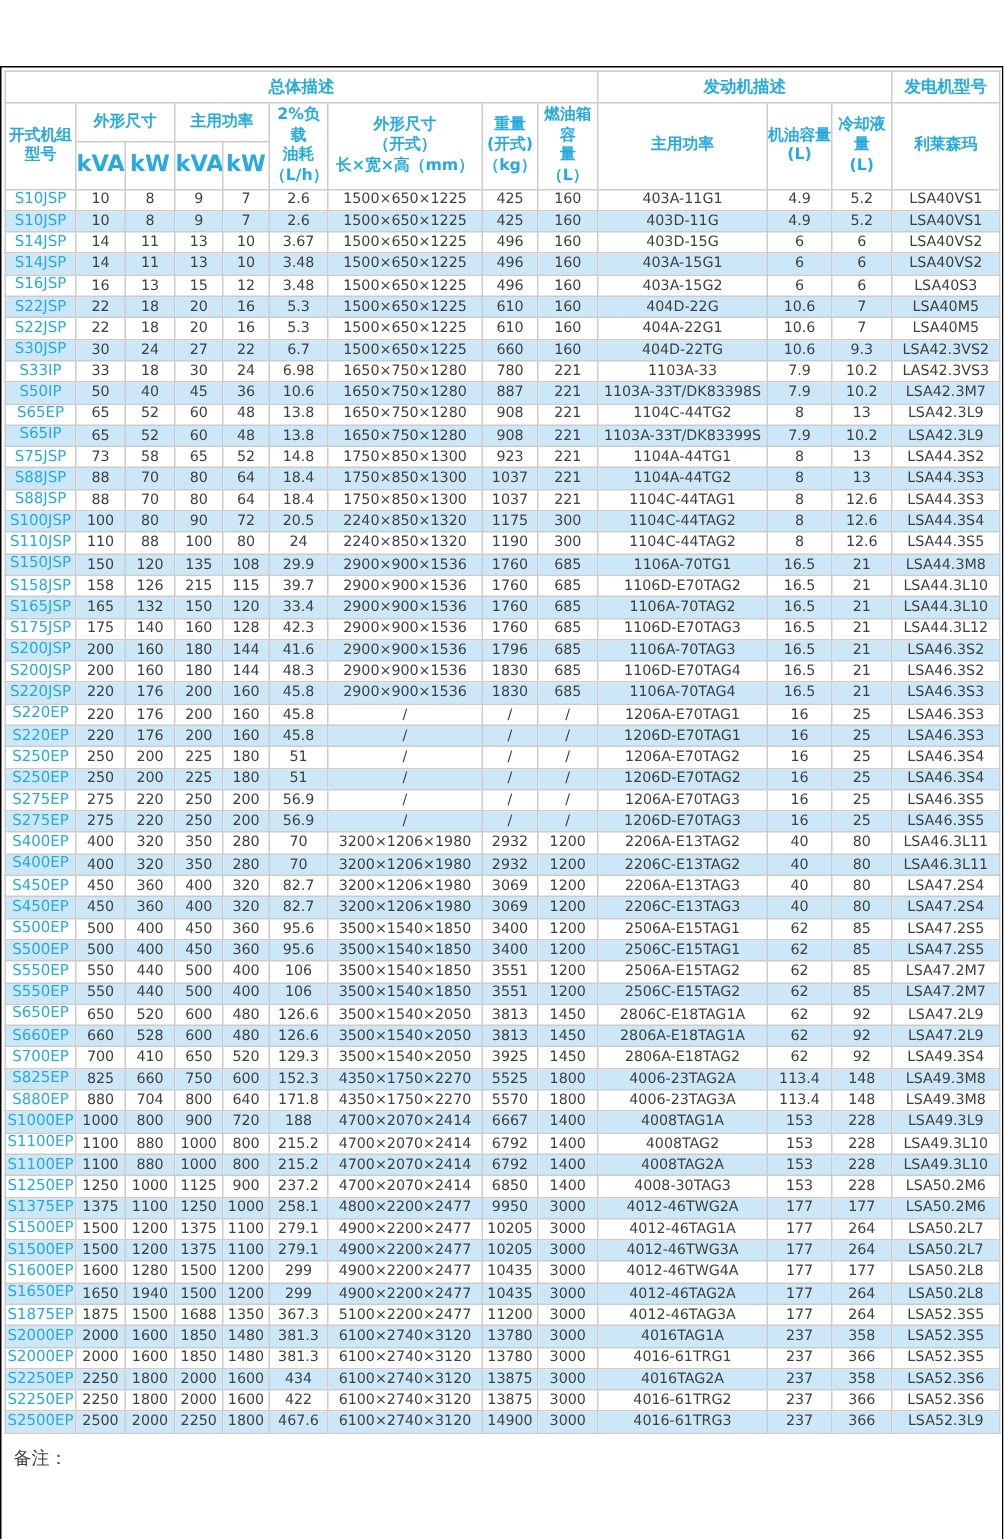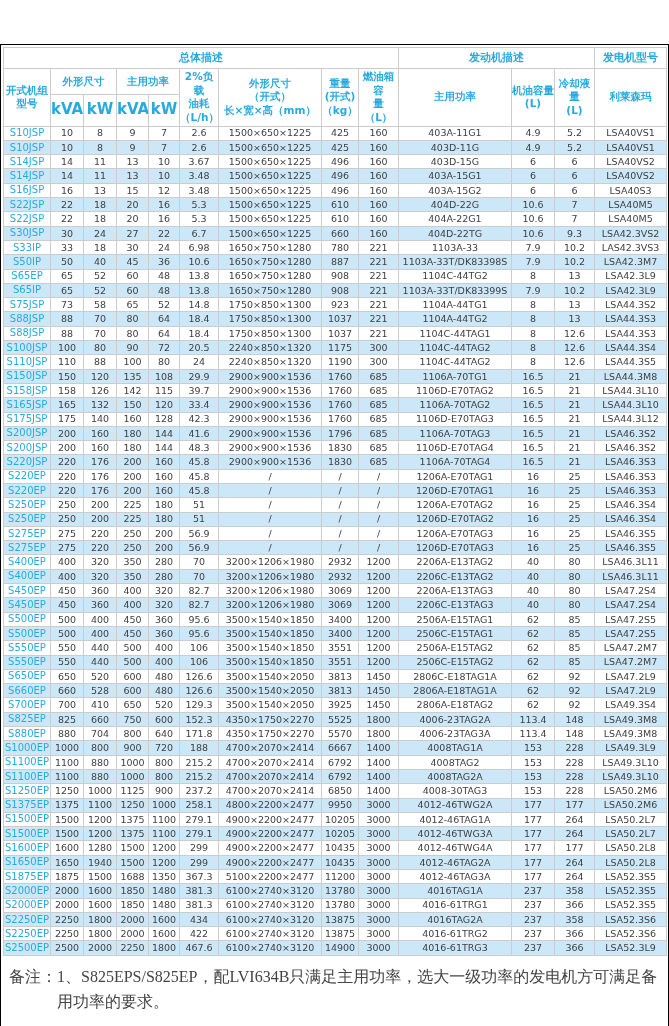--- a/index.html
+++ b/index.html
@@ -13,21 +13,21 @@
   .frame{width:669px;height:1026px;border:1px solid #000;background:#fff;padding:2px;overflow:hidden;margin-top:44px;}
   table{border-collapse:collapse;table-layout:fixed;width:663px;}
   th,td{border:1px solid var(--border);text-align:center;vertical-align:middle;overflow:hidden;padding:0;}
   thead th{color:var(--accent);font-weight:bold;white-space:pre-line;line-height:1.3;padding:1px 0;}
   tr.group-row th{height:21px;font-size:11px;}
   tr.sub-row th{font-size:10.5px;height:22px;}
   tr.unit-row th{font-size:15px;height:27px;}
   tbody td{font-size:9.5px;color:var(--text);height:14.3px;line-height:1;white-space:nowrap;}
   tbody tr.alt{background:var(--row-alt);}
   .model-link{color:var(--accent);font-weight:normal;font-size:10px;}
-  .notes{display:flex;margin-top:8px;padding-left:6px;font-family:Liberation Serif, serif;font-size:16px;color:#444;}
+  .notes{display:flex;margin-top:8px;padding-left:6px;font-family:Liberation Mono, monospace;font-size:12px;color:#444;}
   .notes-label{white-space:nowrap;line-height:1.6;}
   .note-item{line-height:1.6;}
 </style>
 </head>
 <body>
 
 <div class="frame">
   <table>
     <colgroup>
       <col style="width:47px">
@@ -349,21 +349,21 @@
           <td>685</td>
           <td>1106A-70TG1</td>
           <td>16.5</td>
           <td>21</td>
           <td>LSA44.3M8</td>
         </tr>
         <tr>
           <td><span class="model-link">S158JSP</span></td>
           <td>158</td>
           <td>126</td>
-          <td>142</td>
+          <td>215</td>
           <td>115</td>
           <td>39.7</td>
           <td>2900×900×1536</td>
           <td>1760</td>
           <td>685</td>
           <td>1106D-E70TAG2</td>
           <td>16.5</td>
           <td>21</td>
           <td>LSA44.3L10</td>
         </tr>
@@ -951,16 +951,15 @@
           <td>237</td>
           <td>366</td>
           <td>LSA52.3L9</td>
         </tr>
       </tbody>
   </table>
 
   <div class="notes">
     <span class="notes-label">备注：</span>
     <div>
-      <div class="note-item">1、S825EPS/S825EP，配LVI634B只满足主用功率，选大一级功率的发电机方可满足备用功率的要求。</div>
     </div>
   </div>
 </div>
 
 </body></html>

